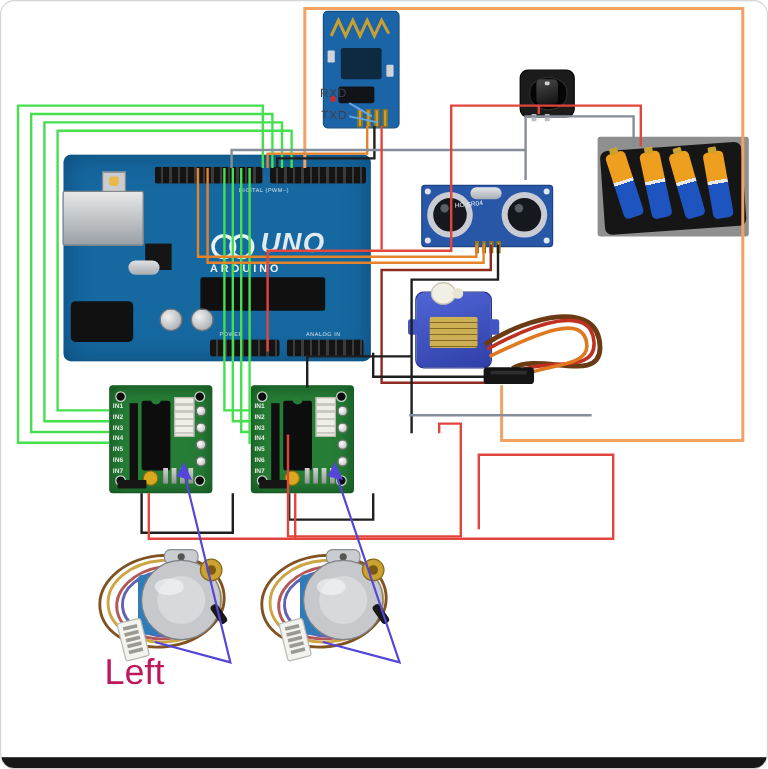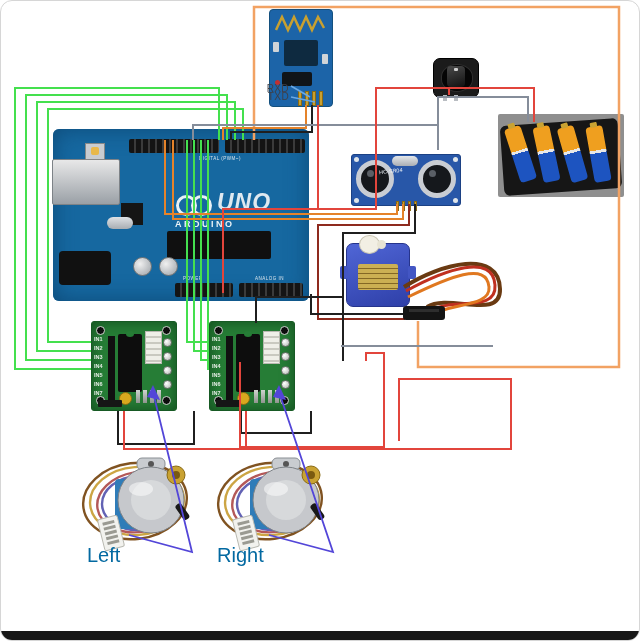--- a/index.html
+++ b/index.html
@@ -4,21 +4,21 @@
 <style>
   html,body{margin:0;padding:0;background:#fff;}
   .frame{position:relative;width:640px;height:641px;box-sizing:border-box;border:1px solid #d6d6d6;
          border-radius:12px;overflow:hidden;background:#ffffff;font-family:"Liberation Sans",sans-serif;}
   .abs{position:absolute;}
   .overlay{position:absolute;left:0;top:0;width:640px;height:641px;pointer-events:none;}
   .bottom-bar{position:absolute;left:0;right:0;bottom:0;height:9px;background:#171717;}
 
   
   .pinlabel{position:absolute;width:44px;text-align:right;font-size:10px;color:#3f3f47;letter-spacing:.4px;}
-  .motor-label{position:absolute;font-size:20px;color:#0369a1;}
+  .motor-label{position:absolute;font-size:30px;color:#be185d;}
 
   
   .bt{left:268px;top:8px;width:62px;height:96px;background:#1c64a8;border-radius:4px;border:1px solid #14507e;}
   .bt .chip1{position:absolute;left:14px;top:30px;width:34px;height:26px;background:#0e2a40;border-radius:2px;}
   .bt .chip2{position:absolute;left:12px;top:62px;width:30px;height:14px;background:#101418;border-radius:2px;}
   .bt .cap{position:absolute;width:6px;height:10px;background:#d0d4d8;border-radius:1px;}
   .bt .led{position:absolute;left:5px;top:70px;width:5px;height:5px;border-radius:50%;background:#c03030;}
   .bt .pin{position:absolute;width:4px;height:15px;background:#c8a030;border:1px solid #8a6a14;box-sizing:border-box;top:81px;}
 
   
@@ -115,21 +115,21 @@
     <div class="chip1"></div>
     <div class="chip2"></div>
     <div class="cap" style="left:3px;top:32px"></div>
     <div class="cap" style="left:52px;top:44px"></div>
     <div class="led"></div>
     <div class="pin" style="left:28px"></div>
     <div class="pin" style="left:35px"></div>
     <div class="pin" style="left:42px"></div>
     <div class="pin" style="left:49px"></div>
   </div>
-  <div class="pinlabel" style="left:244px;top:82px">RXD</div>
+  <div class="pinlabel" style="left:244px;top:72px">RXD</div>
   <div class="pinlabel" style="left:244px;top:90px">TXD</div>
 
   <div class="abs arduino">
     <div class="pcb"></div>
     <div class="hdr" style="left:80px;top:20px;width:90px"></div>
     <div class="hdr" style="left:176px;top:20px;width:80px"></div>
     <div class="hdr" style="left:126px;top:164px;width:58px"></div>
     <div class="hdr" style="left:190px;top:164px;width:64px"></div>
     <div class="usb"></div>
     <div class="jack"></div>
@@ -371,16 +371,15 @@
     <polygon points="146,396 159,399 152,384" fill="#5346d8"></polygon>
     <polygon points="272,396 285,399 278,384" fill="#5346d8"></polygon>
 
     <g fill="none" stroke-width="1.6" stroke="#6aa8e4">
       <polyline points="290,85 309,96"></polyline>
       <polyline points="290,96 314,101"></polyline>
     </g>
   </svg>
 
   <div class="motor-label" style="left:86px;top:543px">Left</div>
-  <div class="motor-label" style="left:216px;top:543px">Right</div>
 
   <div class="bottom-bar"></div>
 </div>
 
 </body></html>

